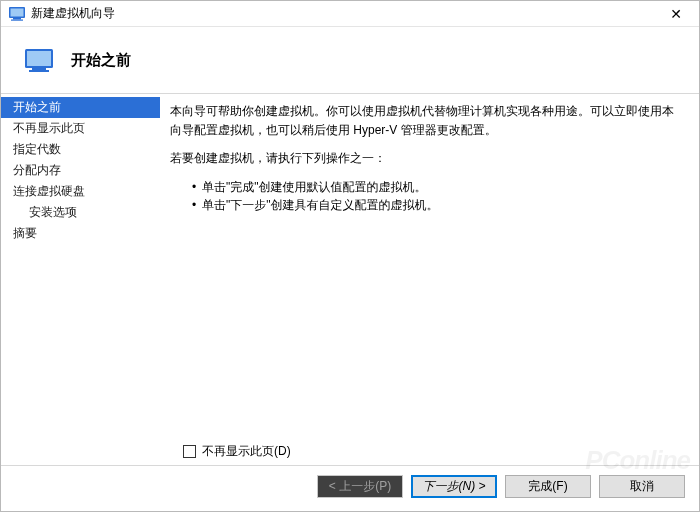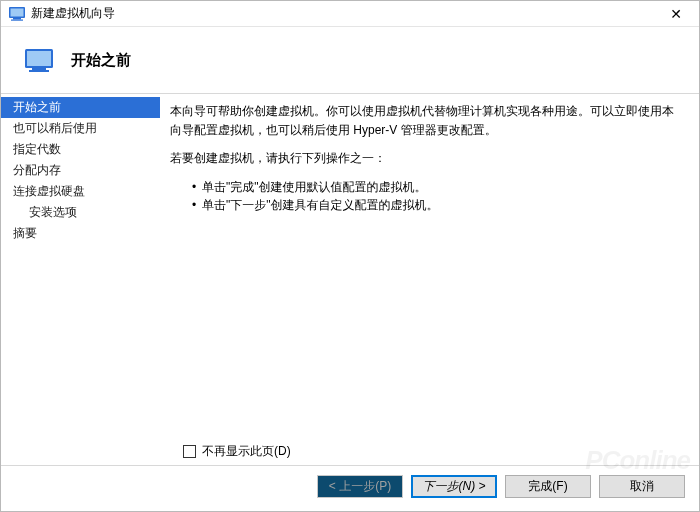--- a/index.html
+++ b/index.html
@@ -99,21 +99,21 @@
 .btn {
   min-width: 86px;
   height: 23px;
   font-size: 12px;
   background: #e1e1e1;
   border: 1px solid #adadad;
   padding: 0 10px;
   cursor: default;
   font-family: inherit;
 }
-.btn:disabled { color: #a0a0a0; background: #0c4a6e; border-color: #c8c8c8; text-align: center; }
+.btn:disabled { color: #a0a0a0; background: #404040; border-color: #c8c8c8; text-align: center; }
 .btn.primary { border: 1px solid #0078d7; box-shadow: inset 0 0 0 1px #0078d7; font-style: italic; }
 .watermark {
   position: absolute;
   right: 10px; bottom: 36px;
   font-size: 26px; font-weight: bold;
   color: rgba(0,0,0,0.05);
   font-style: italic;
   letter-spacing: -1px;
   pointer-events: none;
 }
@@ -146,21 +146,21 @@
       <rect x="7" y="20" width="14" height="2" fill="#2b6fd6"></rect>
       <rect x="4" y="22" width="20" height="2" fill="#2b6fd6"></rect>
     </svg>
   </span>
   <div class="header-title">开始之前</div>
 </div>
 
 <div class="main">
   <div class="sidebar">
     <div class="sidebar-item selected"><span>开始之前</span></div>
-    <div class="sidebar-item"><span>也可以稍后使用</span></div>
+    <div class="sidebar-item"><span>不再显示此页</span></div>
     <div class="sidebar-item"><span>指定代数</span></div>
     <div class="sidebar-item"><span>分配内存</span></div>
     <div class="sidebar-item"><span>连接虚拟硬盘</span></div>
     <div class="sidebar-item indent"><span>安装选项</span></div>
     <div class="sidebar-item"><span>摘要</span></div>
   </div>
 
   <div class="content">
     <p>本向导可帮助你创建虚拟机。你可以使用虚拟机代替物理计算机实现各种用途。可以立即使用本向导配置虚拟机，也可以稍后使用 Hyper-V 管理器更改配置。</p>
     <p>若要创建虚拟机，请执行下列操作之一：</p>

